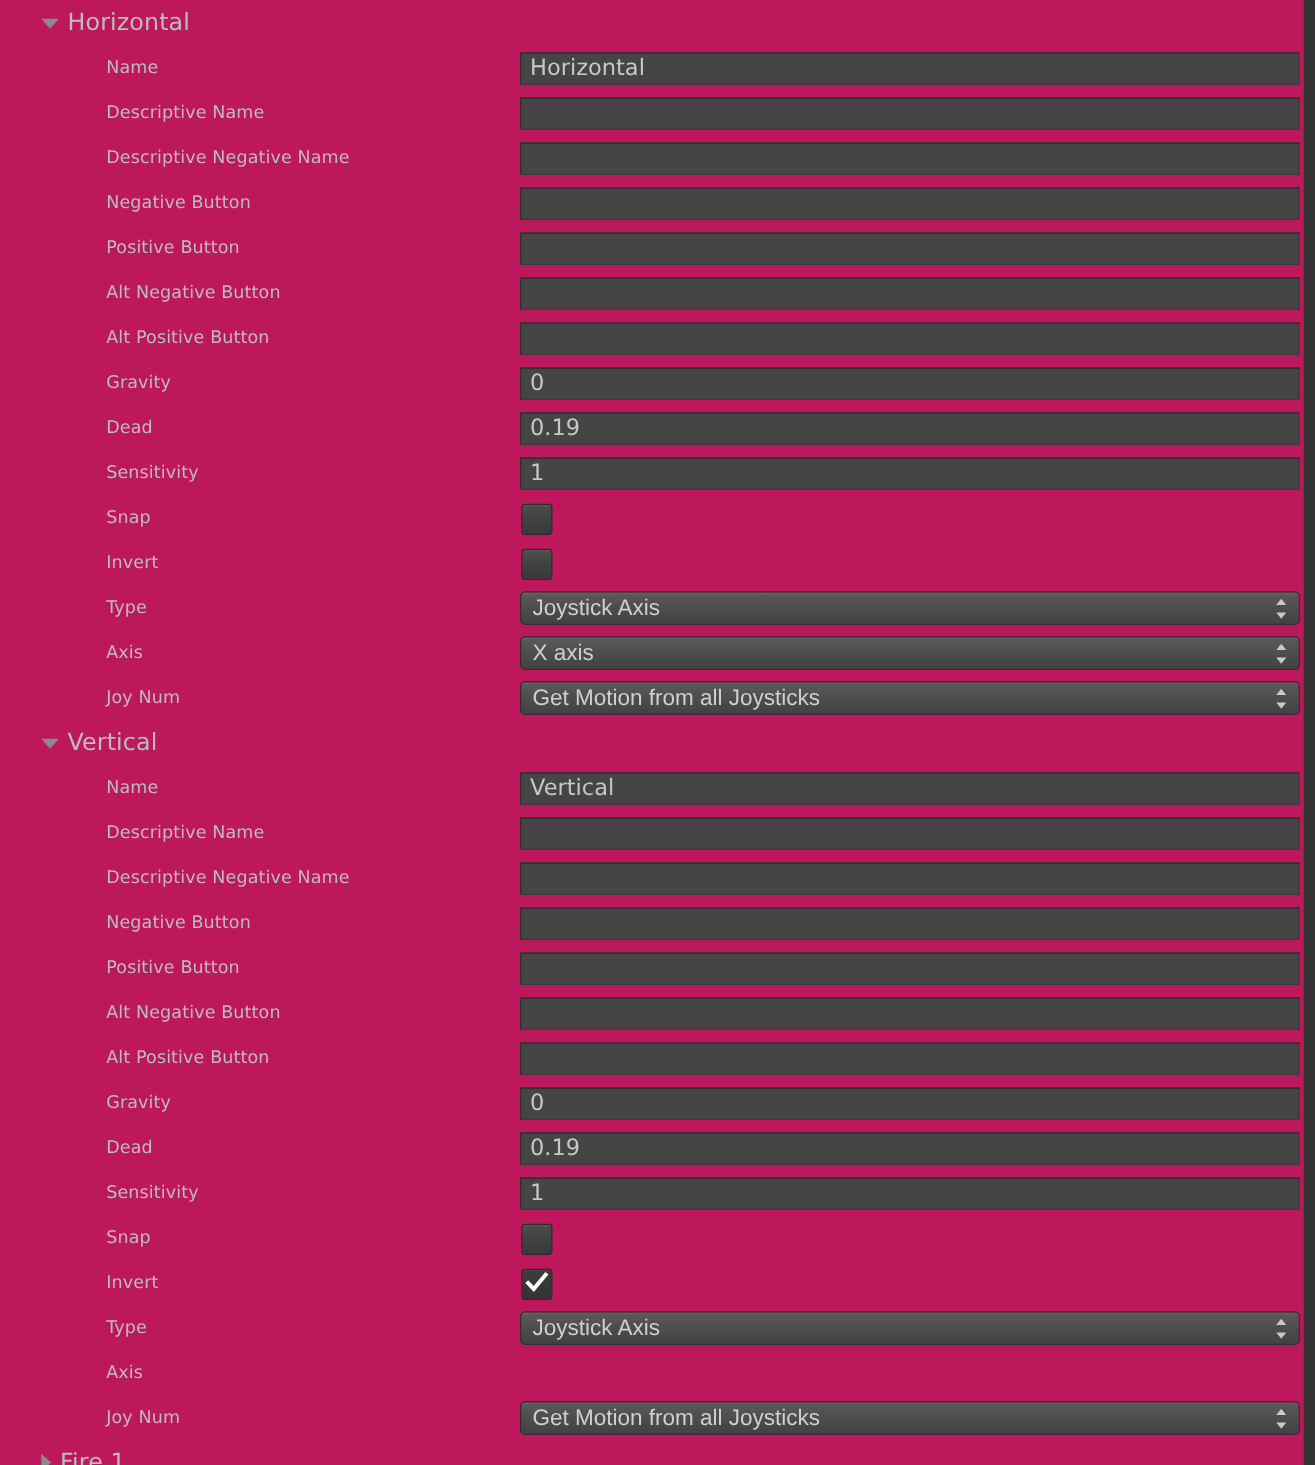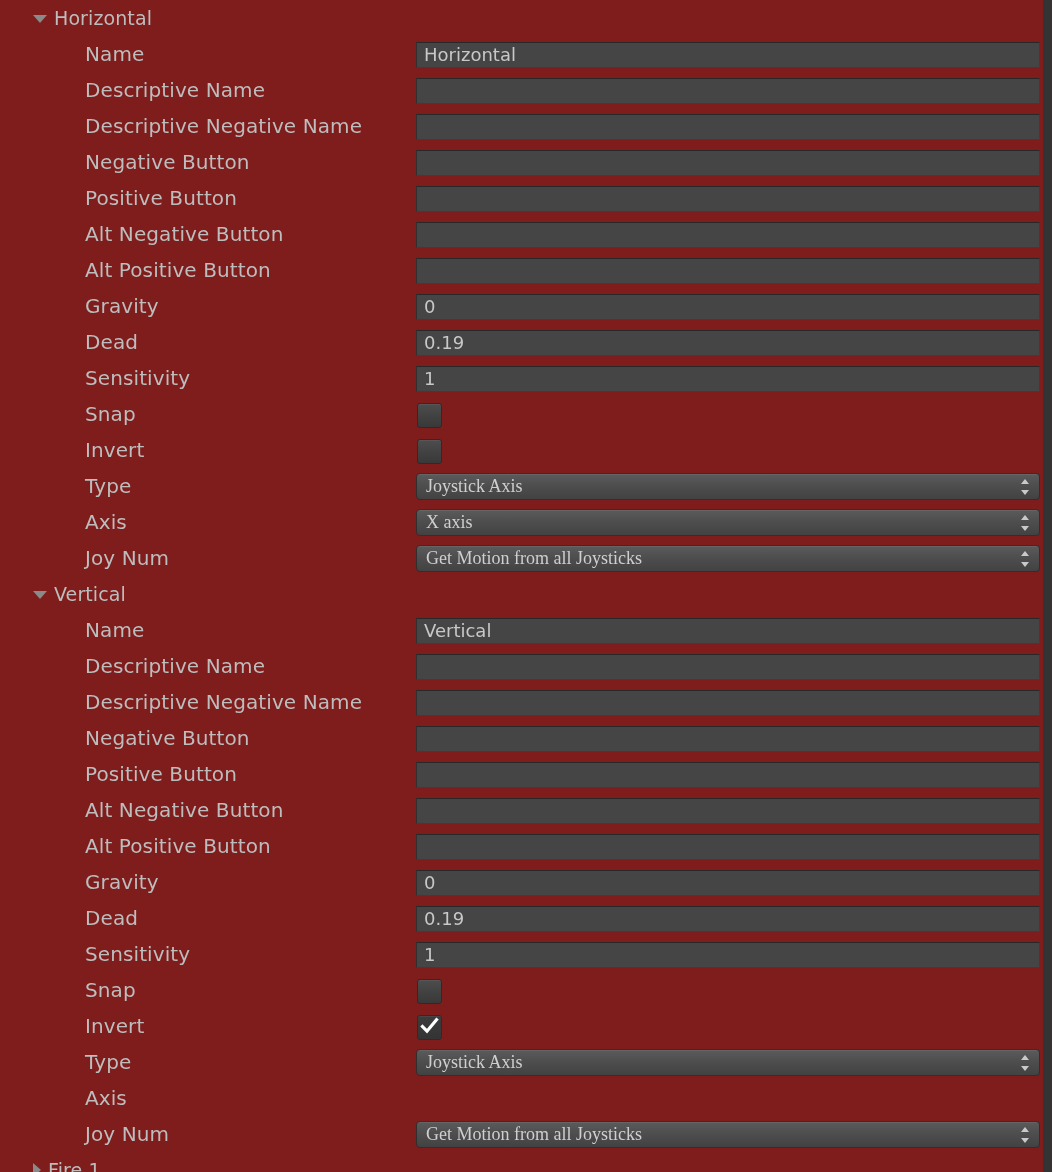--- a/index.html
+++ b/index.html
@@ -13,21 +13,21 @@
     overflow: hidden;
     font-family: "DejaVu Sans", sans-serif;
     color: #b4b4b4;
     -webkit-font-smoothing: antialiased;
   }
 
   #root {
     position: relative;
     width: 1052px;
     height: 1172px;
-    background: #7f1d1d;
+    background: #be185d;
     box-sizing: border-box;
   }
 
   
   .gutter {
     position: absolute;
     top: 0;
     right: 0;
     width: 9px;
     height: 1172px;
@@ -77,21 +77,21 @@
   .prop {
     position: relative;
     height: 36px;
   }
   .prop-label {
     position: absolute;
     left: 85px;
     top: 0;
     height: 36px;
     line-height: 36px;
-    font-size: 20px;
+    font-size: 14px;
     color: #bdbdbd;
     letter-spacing: 0.1px;
     white-space: nowrap;
   }
 
   .field-area {
     position: absolute;
     left: 416px;
     top: 0;
     width: 624px;
@@ -160,21 +160,21 @@
     border-radius: 4px;
     background: linear-gradient(180deg, #5b5b5b 0%, #4f4f4f 42%, #424242 100%);
     border: 1px solid #2f2f2f;
     box-shadow: inset 0 1px 0 rgba(255,255,255,0.07);
     font-size: 18px;
     color: #cfcfcf;
     line-height: 25px;
     padding-left: 9px;
     white-space: nowrap;
     overflow: hidden;
-    font-family: Liberation Serif, serif;
+    font-family: Liberation Sans, sans-serif;
   }
   .udrop .arrows {
     position: absolute;
     right: 9px;
     top: 4px;
     width: 9px;
     height: 18px;
   }
   .udrop .arrows i {
     display: block;

